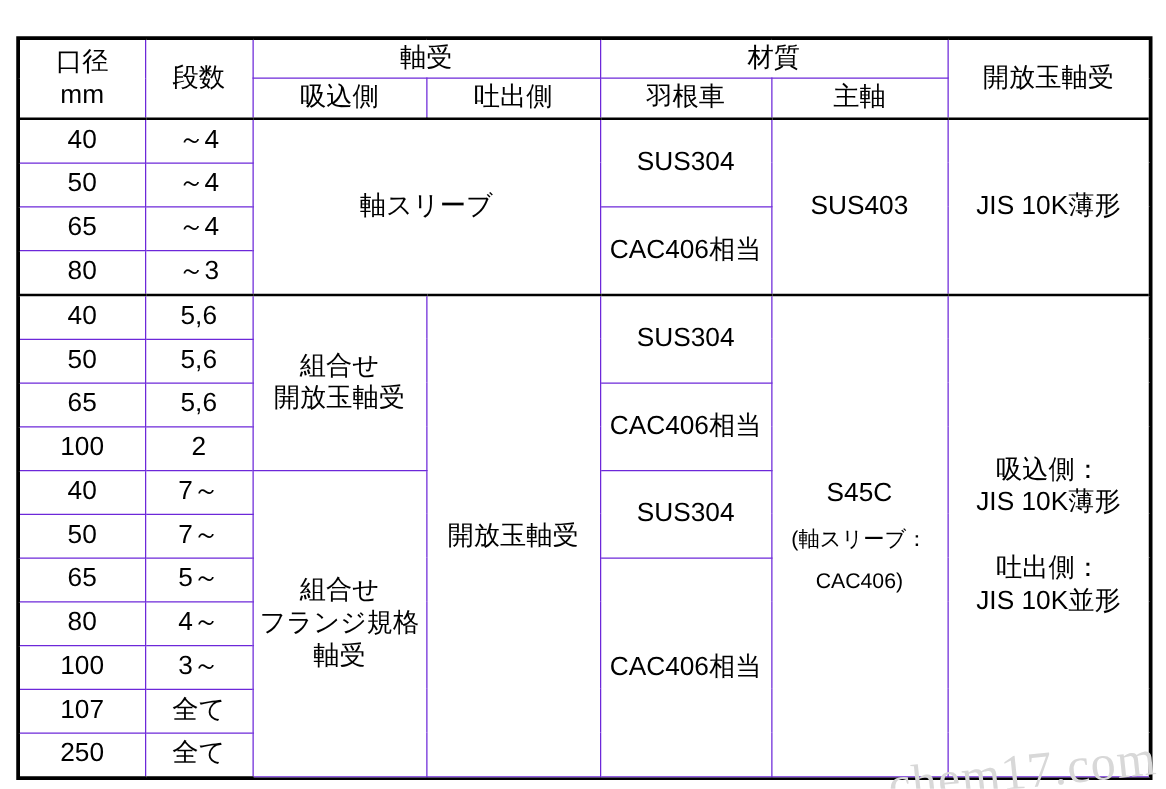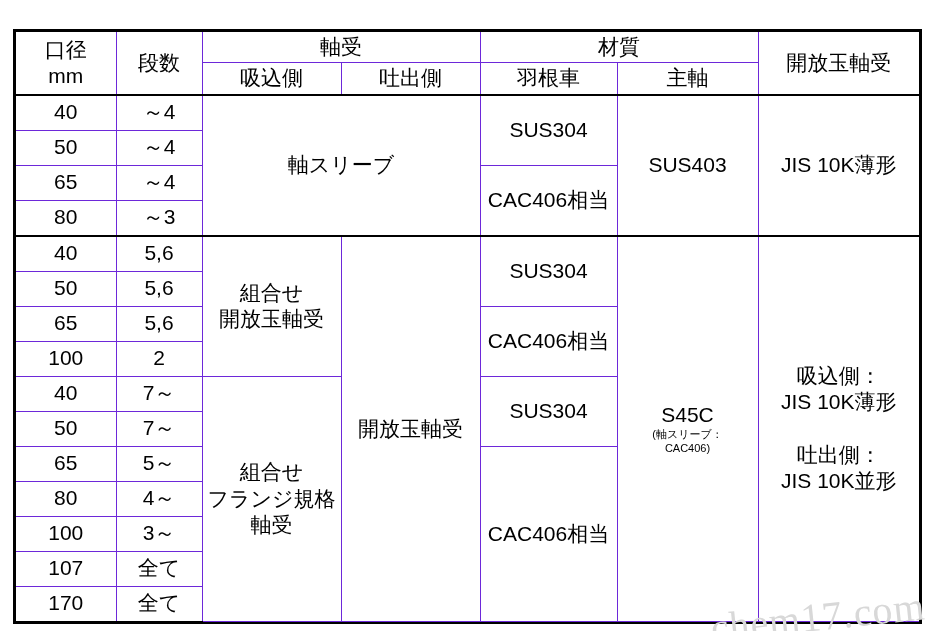--- a/index.html
+++ b/index.html
@@ -46,21 +46,22 @@
     font-size: 21px;
     height: 30px;
   }
   .num {
     font-size: 21px;
   }
   .multi {
     font-size: 21px;
   }
   .sub {
-    font-size: 11px;
+    font-size: 17px;
+    margin-top: 12px;
   }
   .thick-top {
     border-top: 2px solid #000 !important;
   }
   .thick-bottom {
     border-bottom: 2px solid #000 !important;
   }
   .thick-left {
     border-left: 2px solid #000 !important;
   }
@@ -224,19 +225,19 @@
       <td class="num thick-left">100</td>
       <td class="num">3～</td>
     </tr>
 
     <tr class="small-row">
       <td class="num thick-left">107</td>
       <td class="num">全て</td>
     </tr>
 
     <tr class="small-row">
-      <td class="num thick-left thick-bottom">170</td>
+      <td class="num thick-left thick-bottom">250</td>
       <td class="num thick-bottom">全て</td>
     </tr>
   </tbody>
 </table>
 
 <div class="watermark">chem17.com</div>
 
 </body></html>

